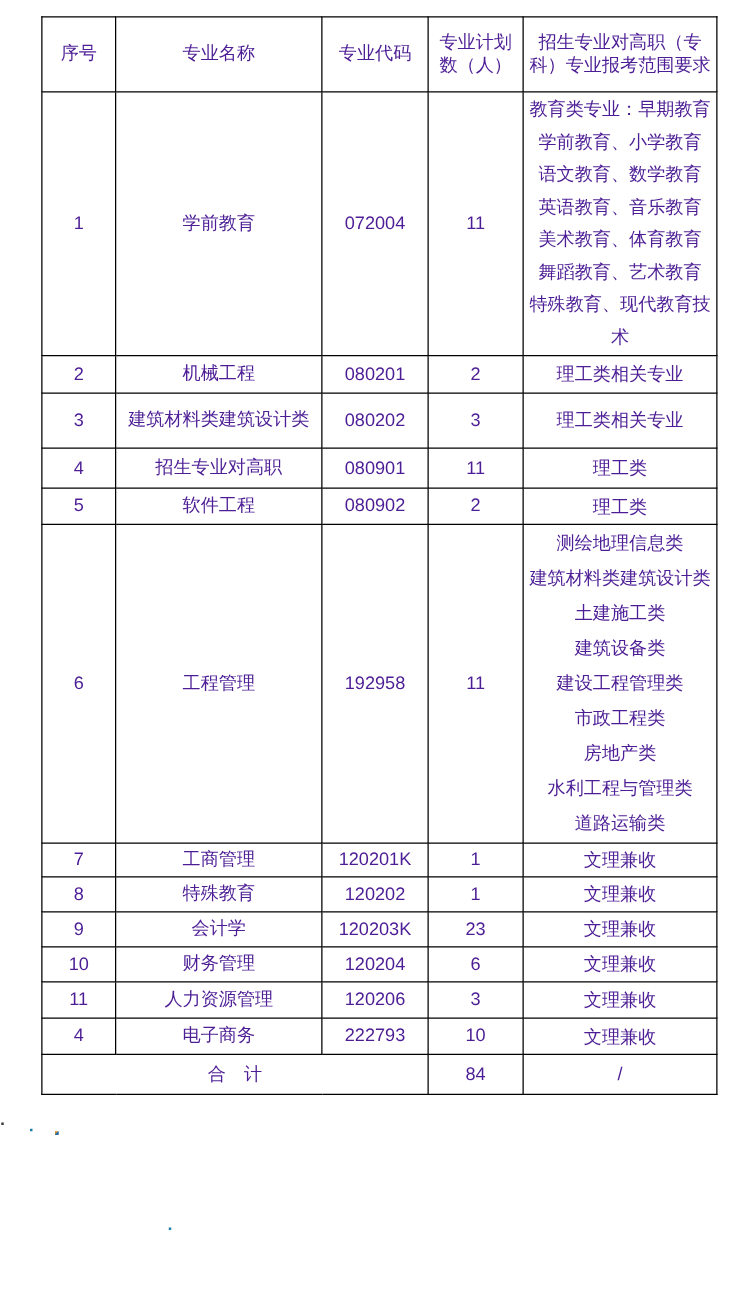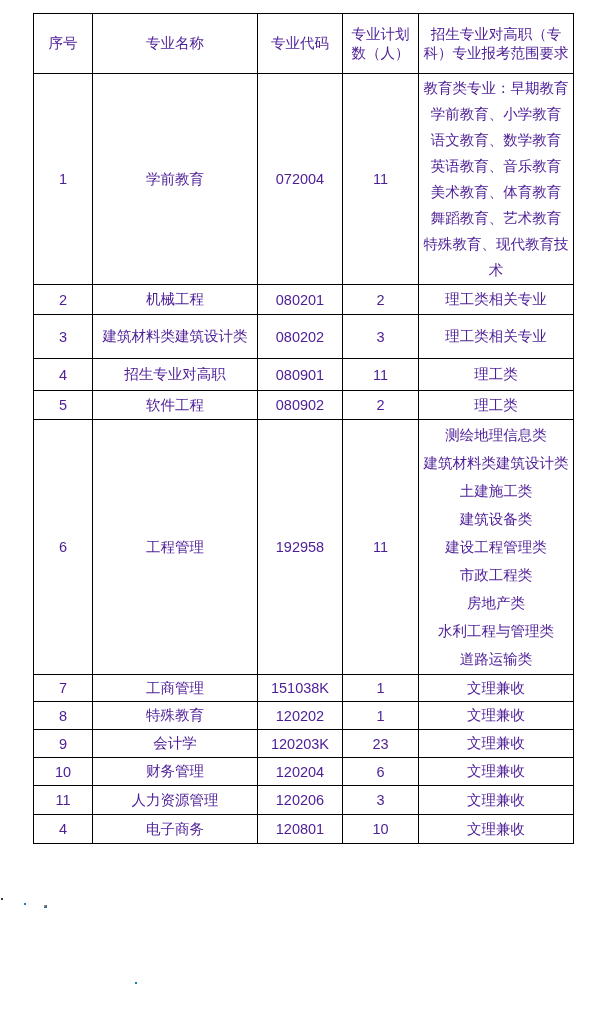--- a/index.html
+++ b/index.html
@@ -137,21 +137,21 @@
 建设工程管理类
 市政工程类
 房地产类
 水利工程与管理类
 道路运输类</td>
       </tr>
 
       <tr class="h27">
         <td>7</td>
         <td class="name-cell">工商管理</td>
-        <td>151038K</td>
+        <td>120201K</td>
         <td>1</td>
         <td>文理兼收</td>
       </tr>
 
       <tr class="h28">
         <td>8</td>
         <td class="name-cell">特殊教育</td>
         <td>120202</td>
         <td>1</td>
         <td>文理兼收</td>
@@ -177,25 +177,30 @@
         <td>11</td>
         <td class="name-cell">人力资源管理</td>
         <td>120206</td>
         <td>3</td>
         <td>文理兼收</td>
       </tr>
 
       <tr class="h29">
         <td>4</td>
         <td class="name-cell">电子商务</td>
-        <td>120801</td>
+        <td>222793</td>
         <td>10</td>
         <td>文理兼收</td>
       </tr>
 
+      <tr class="h32">
+        <td colspan="3">合　计</td>
+        <td>84</td>
+        <td>/</td>
+      </tr>
     </tbody>
   </table>
 </div>
 
 <div class="dot" style="left:1px; top:898px; width:2px; height:2px; background:#3c3c3c;"></div>
 <div class="dot" style="left:24px; top:903px; width:2px; height:2px; background:#1b7fae;"></div>
 <div class="dot" style="left:44px; top:905px; width:3px; height:3px; background:linear-gradient(135deg,#c8842a 50%,#2a6fae 50%);"></div>
 <div class="dot" style="left:135px; top:982px; width:2px; height:2px; background:#1b7fae;"></div>
 
 </body></html>

